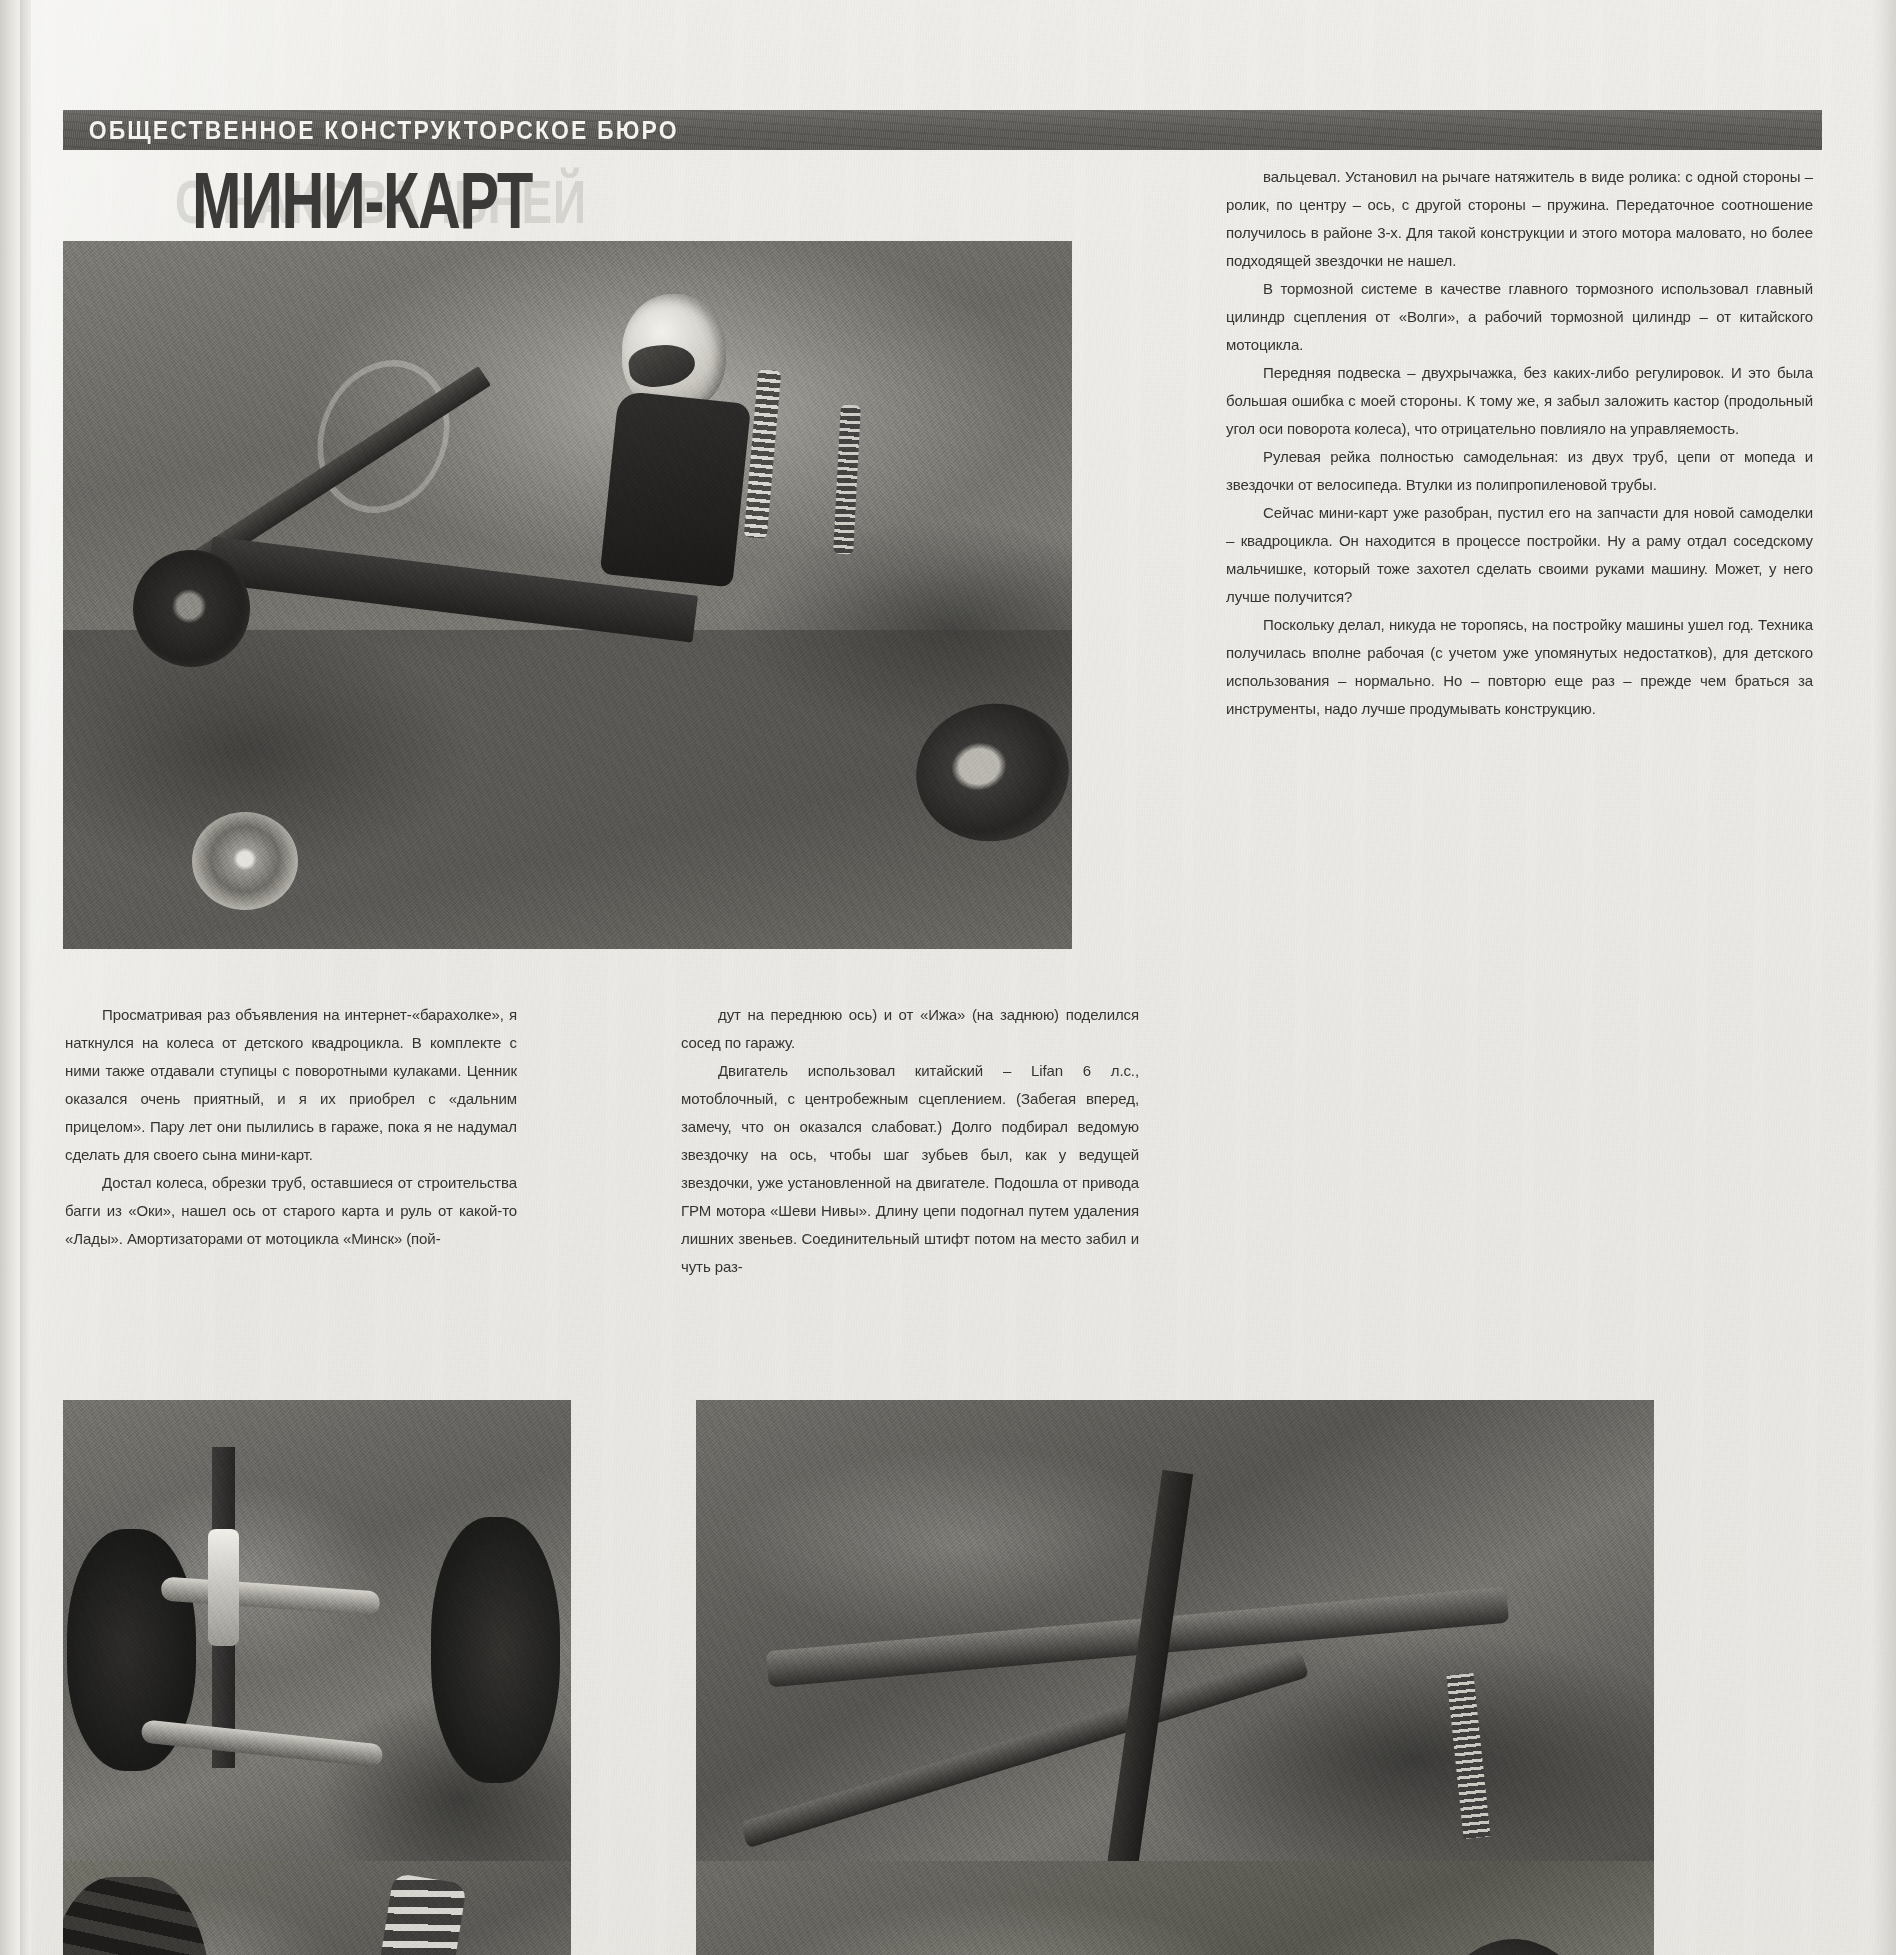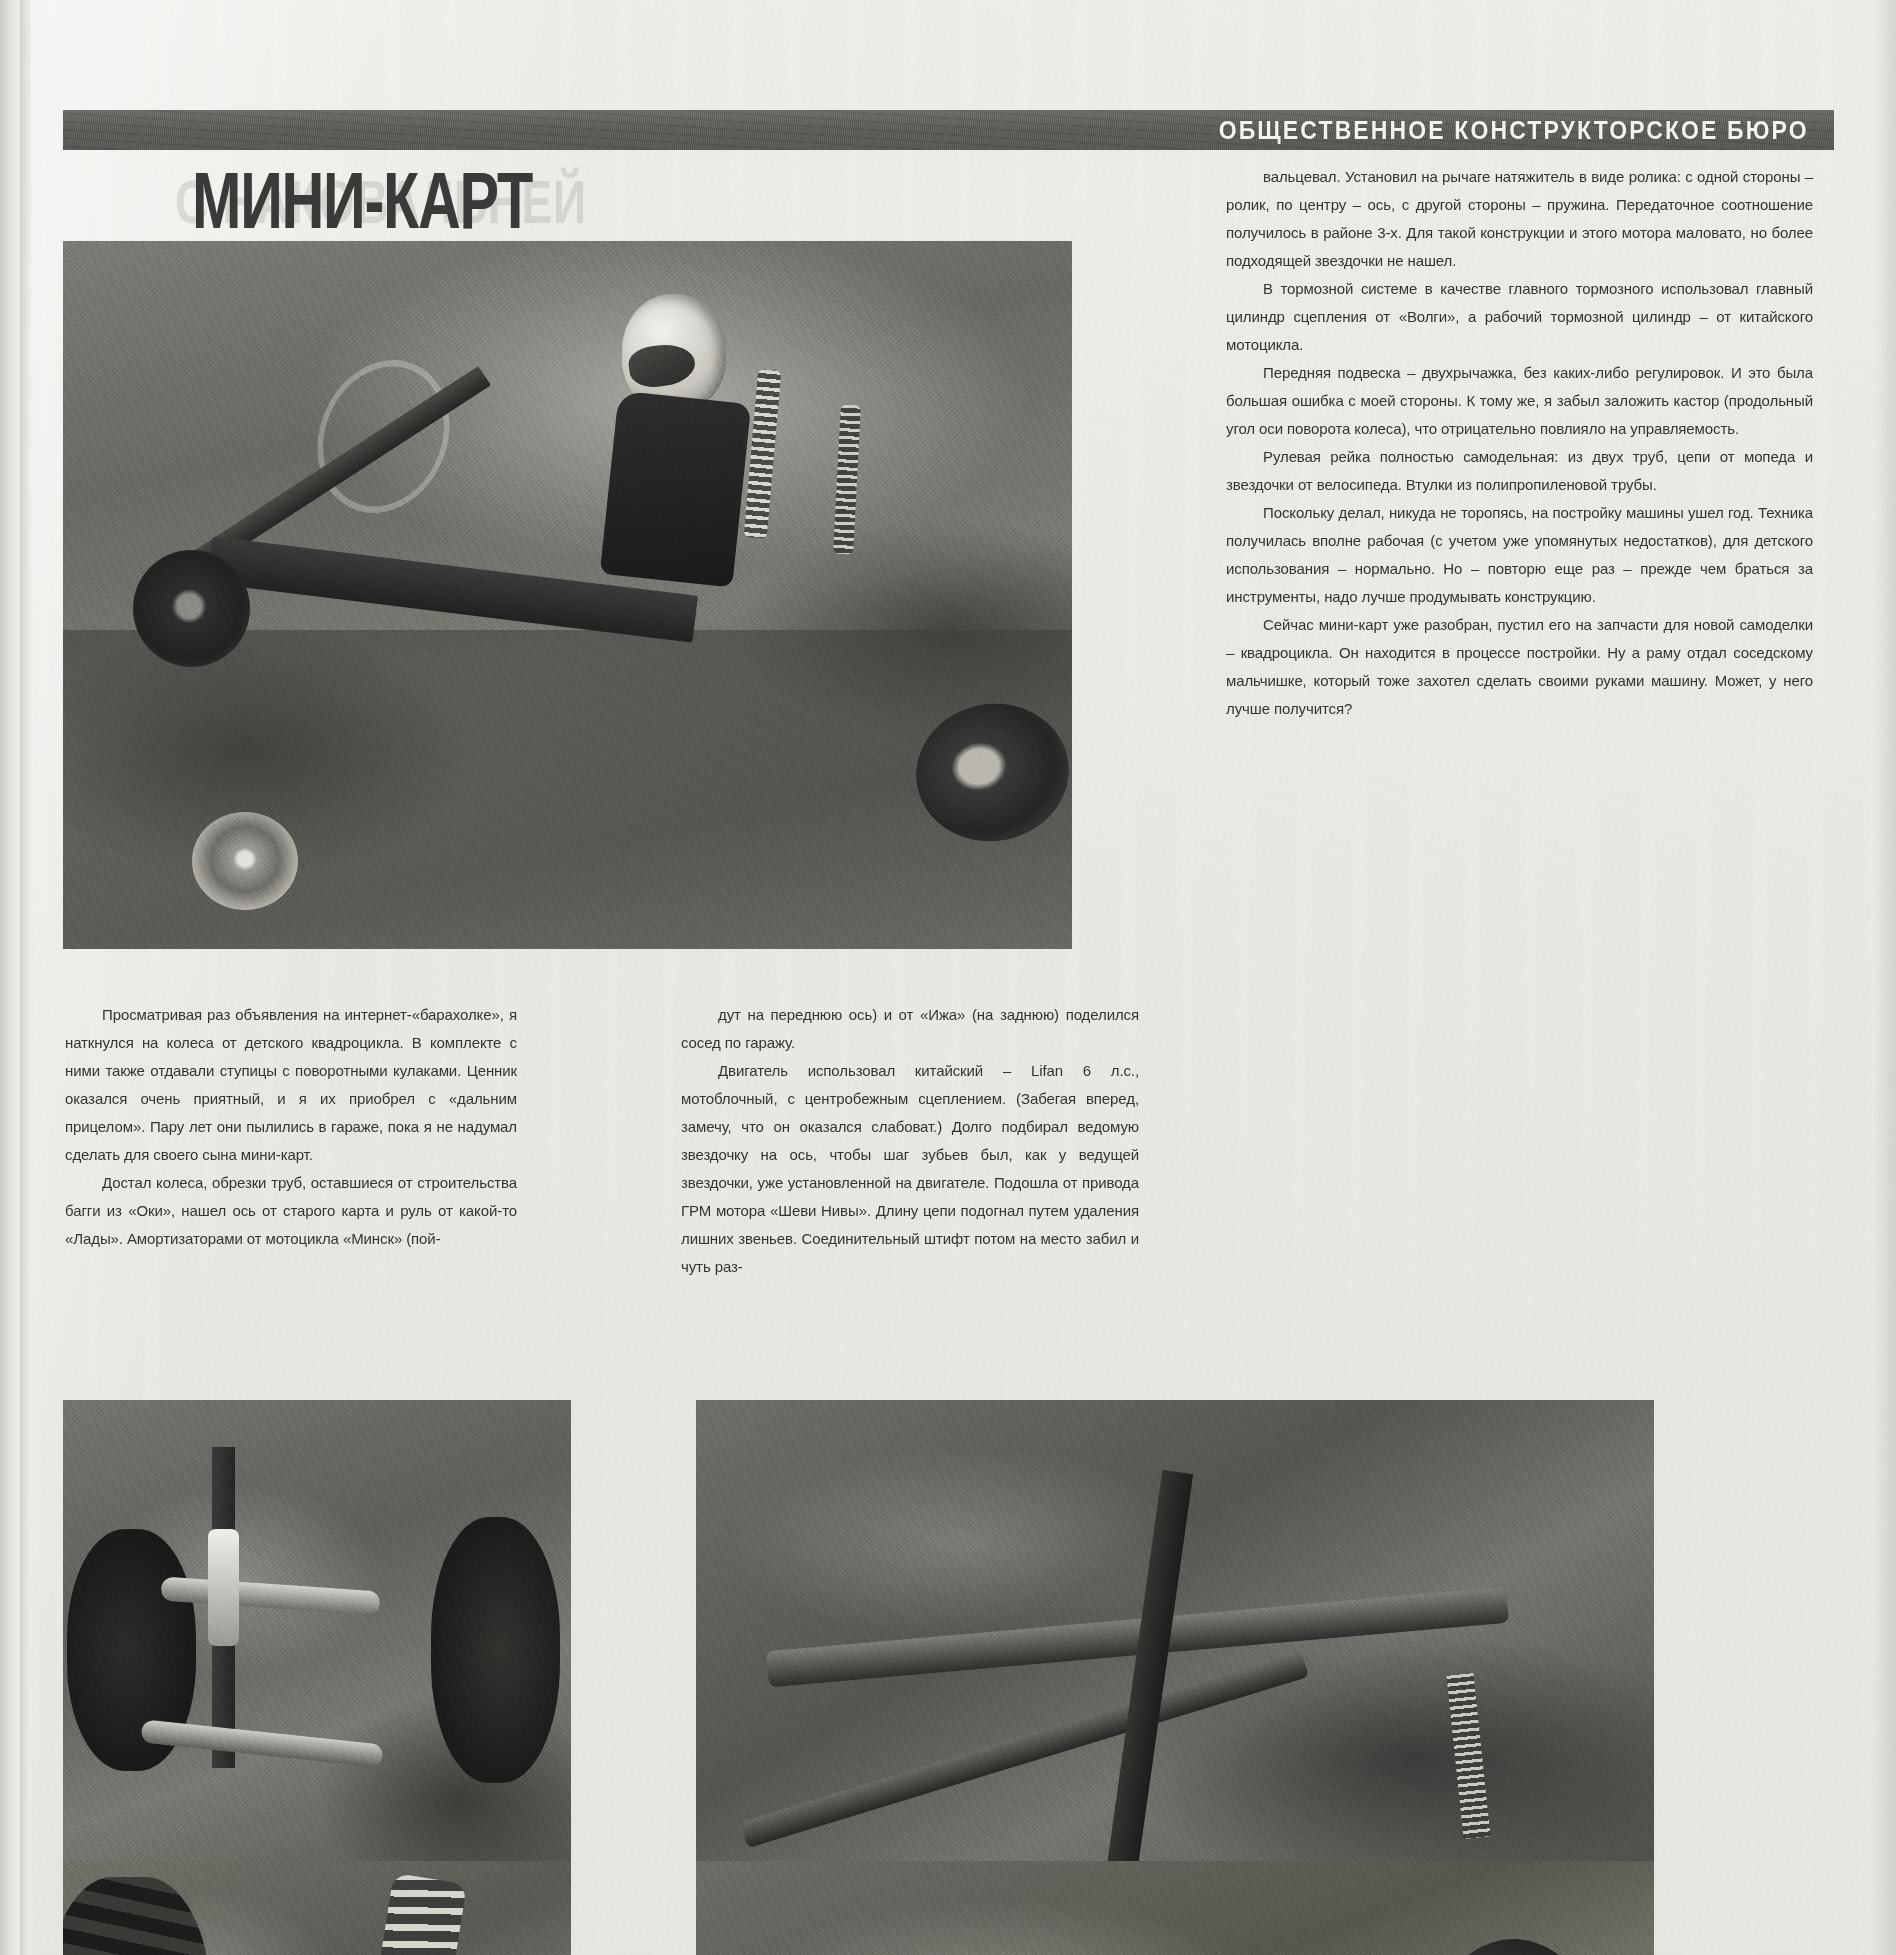--- a/index.html
+++ b/index.html
@@ -30,21 +30,21 @@
   }
 
   .content{position:absolute;left:0;top:0;width:1896px;height:2628px;}
 
   
   .banner{
     position:absolute;left:63px;top:110px;width:1759px;height:40px;
     background:
       repeating-linear-gradient(97deg, rgba(255,255,255,.07) 0 0.8px, rgba(0,0,0,.05) 0.8px 2px),
       linear-gradient(180deg,#6a6965 0%,#5b5a56 50%,#565551 100%);
-    display:flex;align-items:center;justify-content:flex-end;padding-left:12px;
+    display:flex;align-items:center;justify-content:flex-start;
   }
   .banner-text{
     color:#f4f3f0;
     font-size:25px;
     font-weight:700;
     letter-spacing:2.3px;
     font-family:"Liberation Sans", sans-serif;
     transform:scaleX(.92);
     text-shadow:0 0 0.8px rgba(0,0,0,.4);
   }
@@ -281,22 +281,22 @@
   <div class="col" id="col2">
     <p>дут на переднюю ось) и от «Ижа» (на заднюю) поделился сосед по гаражу.</p>
     <p>Двигатель использовал китайский – Lifan 6 л.с., мотоблочный, с центробежным сцеплением. (Забегая вперед, замечу, что он оказался слабоват.) Долго подбирал ведомую звездочку на ось, чтобы шаг зубьев был, как у ведущей звездочки, уже установленной на двигателе. Подошла от привода ГРМ мотора «Шеви Нивы». Длину цепи подогнал путем удаления лишних звеньев. Соединительный штифт потом на место забил и чуть раз-</p>
   </div>
 
   <div class="col" id="col3">
     <p>вальцевал. Установил на рычаге натяжитель в виде ролика: с одной стороны – ролик, по центру – ось, с другой стороны – пружина. Передаточное соотношение получилось в районе 3-х. Для такой конструкции и этого мотора маловато, но более подходящей звездочки не нашел.</p>
     <p>В тормозной системе в качестве главного тормозного использовал главный цилиндр сцепления от «Волги», а рабочий тормозной цилиндр – от китайского мотоцикла.</p>
     <p>Передняя подвеска – двухрычажка, без каких-либо регулировок. И это была большая ошибка с моей стороны. К тому же, я забыл заложить кастор (продольный угол оси поворота колеса), что отрицательно повлияло на управляемость.</p>
     <p>Рулевая рейка полностью самодельная: из двух труб, цепи от мопеда и звездочки от велосипеда. Втулки из полипропиленовой трубы.</p>
+    <p>Сейчас мини-карт уже разобран, пустил его на запчасти для новой самоделки – квадроцикла. Он находится в процессе постройки. Ну а раму отдал соседскому мальчишке, который тоже захотел сделать своими руками машину. Может, у него лучше получится?</p>
     <p>Поскольку делал, никуда не торопясь, на постройку машины ушел год. Техника получилась вполне рабочая (с учетом уже упомянутых недостатков), для детского использования – нормально. Но – повторю еще раз – прежде чем браться за инструменты, надо лучше продумывать конструкцию.</p>
-    <p>Сейчас мини-карт уже разобран, пустил его на запчасти для новой самоделки – квадроцикла. Он находится в процессе постройки. Ну а раму отдал соседскому мальчишке, который тоже захотел сделать своими руками машину. Может, у него лучше получится?</p>
   </div>
 
   <div class="photo" id="photo-fl">
     <div class="bg"></div>
     <div class="tyre"></div>
     <div class="tyre2"></div>
     <div class="post"></div>
     <div class="axle"></div>
     <div class="damper"></div>
     <div class="axle2"></div>

